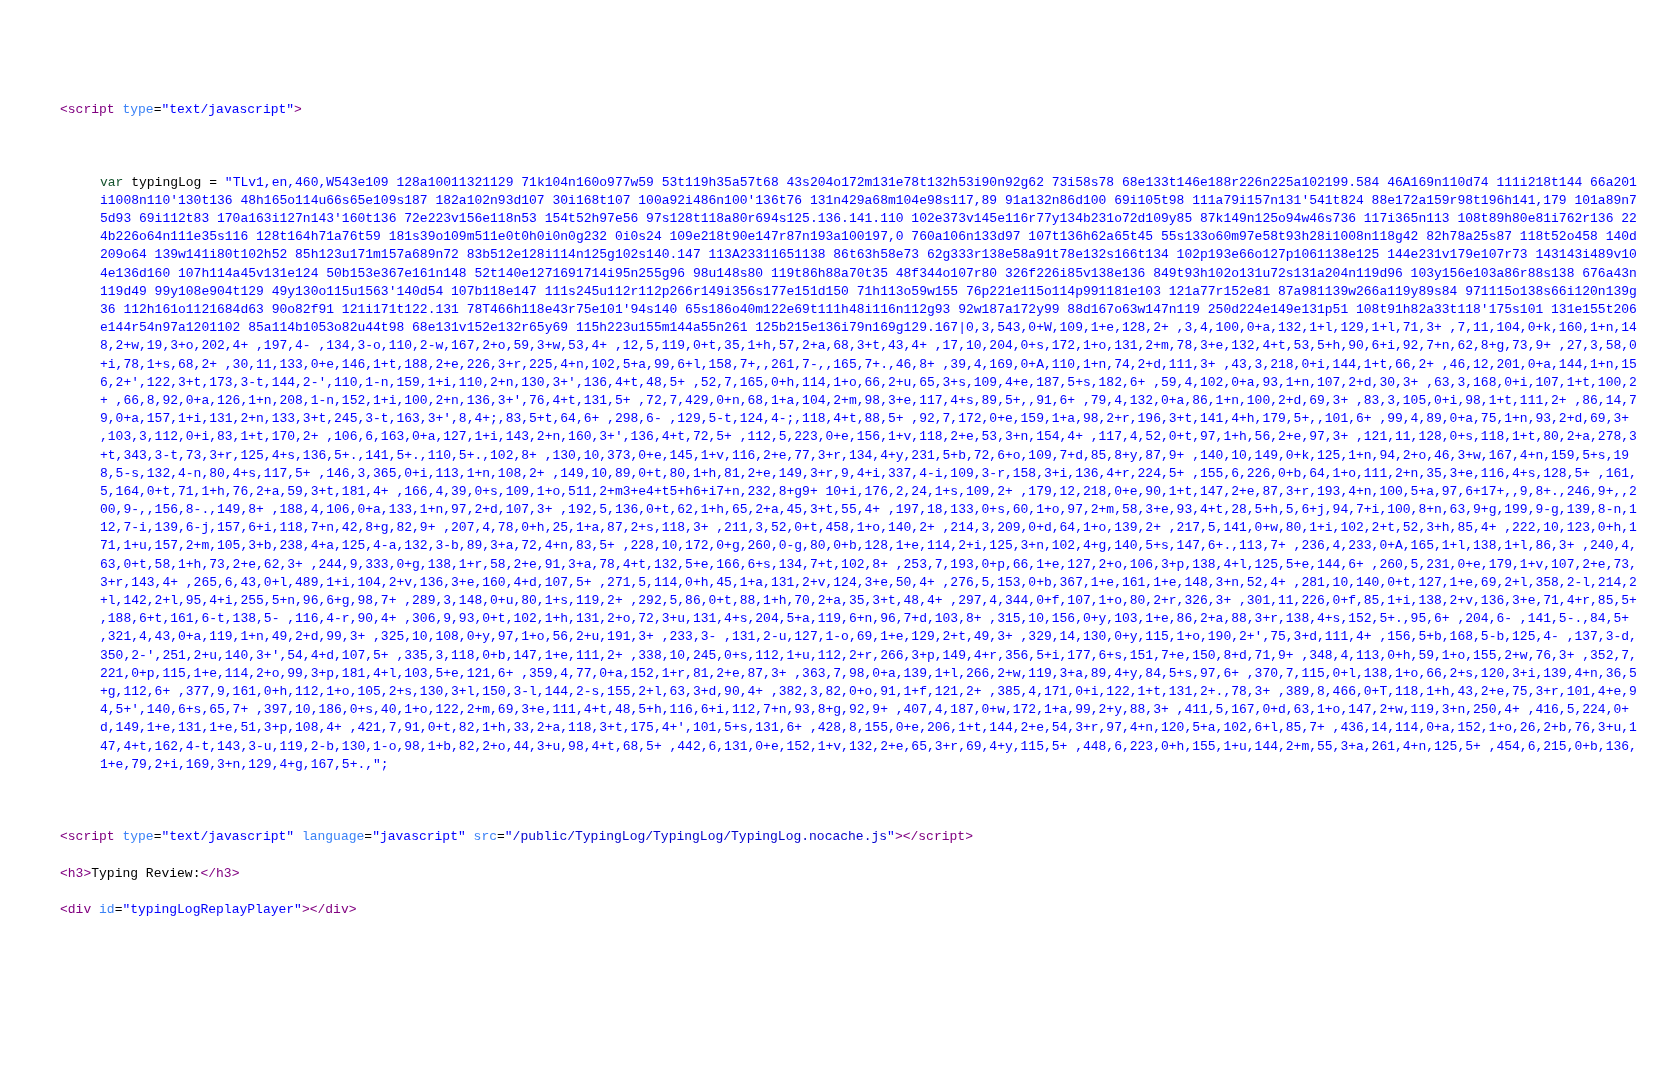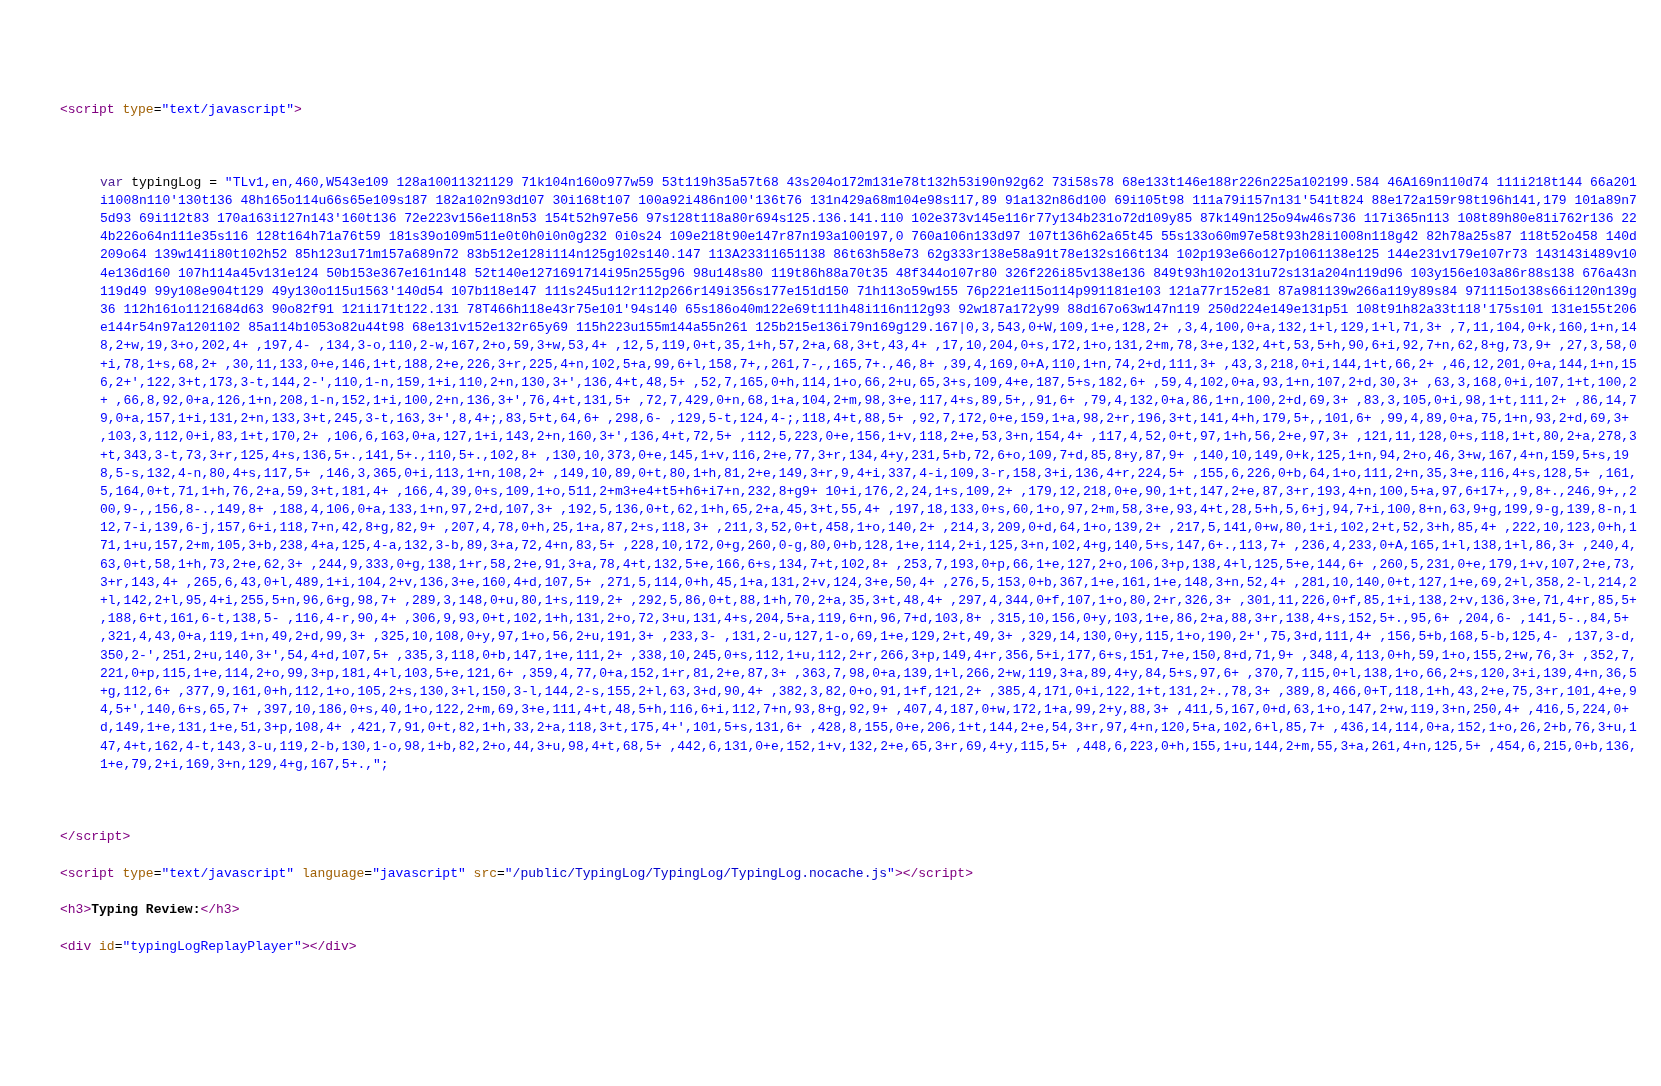--- a/index.html
+++ b/index.html
@@ -6,39 +6,38 @@
       font-family: 'Courier New', monospace;
       font-size: 13px;
       background: #fff;
       margin: 0;
       padding: 10px 20px;
       white-space: pre-wrap;
       word-break: break-all;
       line-height: 1.4;
     }
     .tag { color: #800080; }
-    .attr-name { color: #a16207; }
+    .attr-name { color: #3b82f6; }
     .attr-value { color: #0000ff; }
-    .keyword { color: #4c1d95; }
+    .keyword { color: #14532d; }
     .string { color: #0000ff; }
     .text { color: #000; }
     .link { color: #0000cd; }
     .indent1 { padding-left: 40px; }
     .indent2 { padding-left: 80px; }
   </style>
 </head>
 <body>
 
 
 
 <div>
 <div class="indent1"><span class="tag">&lt;</span><span class="tag">script</span> <span class="attr-name">type</span><span>=</span><span class="attr-value">"text/javascript"</span><span class="tag">&gt;</span></div>
 <div> </div>
 <div class="indent2"><span class="keyword">var</span><span> typingLog = </span><span class="string">"TLv1,en,460,W543e109 128a10011321129 71k104n160o977w59 53t119h35a57t68 43s204o172m131e78t132h53i90n92g62 73i58s78 68e133t146e188r226n225a102199.584 46A169n110d74 111i218t144 66a201i1008n110'130t136 48h165o114u66s65e109s187 182a102n93d107 30i168t107 100a92i486n100'136t76 131n429a68m104e98s117,89 91a132n86d100 69i105t98 111a79i157n131'541t824 88e172a159r98t196h141,179 101a89n75d93 69i112t83 170a163i127n143'160t136 72e223v156e118n53 154t52h97e56 97s128t118a80r694s125.136.141.110 102e373v145e116r77y134b231o72d109y85 87k149n125o94w46s736 117i365n113 108t89h80e81i762r136 224b226o64n111e35s116 128t164h71a76t59 181s39o109m511e0t0h0i0n0g232 0i0s24 109e218t90e147r87n193a100197,0 760a106n133d97 107t136h62a65t45 55s133o60m97e58t93h28i1008n118g42 82h78a25s87 118t52o458 140d209o64 139w141i80t102h52 85h123u171m157a689n72 83b512e128i114n125g102s140.147 113A23311651138 86t63h58e73 62g333r138e58a91t78e132s166t134 102p193e66o127p1061138e125 144e231v179e107r73 143143i489v104e136d160 107h114a45v131e124 50b153e367e161n148 52t140e1271691714i95n255g96 98u148s80 119t86h88a70t35 48f344o107r80 326f226i85v138e136 849t93h102o131u72s131a204n119d96 103y156e103a86r88s138 676a43n119d49 99y108e904t129 49y130o115u1563'140d54 107b118e147 111s245u112r112p266r149i356s177e151d150 71h113o59w155 76p221e115o114p991181e103 121a77r152e81 87a981139w266a119y89s84 971115o138s66i120n139g36 112h161o1121684d63 90o82f91 121i171t122.131 78T466h118e43r75e101'94s140 65s186o40m122e69t111h48i116n112g93 92w187a172y99 88d167o63w147n119 250d224e149e131p51 108t91h82a33t118'175s101 131e155t206e144r54n97a1201102 85a114b1053o82u44t98 68e131v152e132r65y69 115h223u155m144a55n261 125b215e136i79n169g129.167|0,3,543,0+W,109,1+e,128,2+ ,3,4,100,0+a,132,1+l,129,1+l,71,3+ ,7,11,104,0+k,160,1+n,148,2+w,19,3+o,202,4+ ,197,4- ,134,3-o,110,2-w,167,2+o,59,3+w,53,4+ ,12,5,119,0+t,35,1+h,57,2+a,68,3+t,43,4+ ,17,10,204,0+s,172,1+o,131,2+m,78,3+e,132,4+t,53,5+h,90,6+i,92,7+n,62,8+g,73,9+ ,27,3,58,0+i,78,1+s,68,2+ ,30,11,133,0+e,146,1+t,188,2+e,226,3+r,225,4+n,102,5+a,99,6+l,158,7+,,261,7-,,165,7+.,46,8+ ,39,4,169,0+A,110,1+n,74,2+d,111,3+ ,43,3,218,0+i,144,1+t,66,2+ ,46,12,201,0+a,144,1+n,156,2+',122,3+t,173,3-t,144,2-',110,1-n,159,1+i,110,2+n,130,3+',136,4+t,48,5+ ,52,7,165,0+h,114,1+o,66,2+u,65,3+s,109,4+e,187,5+s,182,6+ ,59,4,102,0+a,93,1+n,107,2+d,30,3+ ,63,3,168,0+i,107,1+t,100,2+ ,66,8,92,0+a,126,1+n,208,1-n,152,1+i,100,2+n,136,3+',76,4+t,131,5+ ,72,7,429,0+n,68,1+a,104,2+m,98,3+e,117,4+s,89,5+,,91,6+ ,79,4,132,0+a,86,1+n,100,2+d,69,3+ ,83,3,105,0+i,98,1+t,111,2+ ,86,14,79,0+a,157,1+i,131,2+n,133,3+t,245,3-t,163,3+',8,4+;,83,5+t,64,6+ ,298,6- ,129,5-t,124,4-;,118,4+t,88,5+ ,92,7,172,0+e,159,1+a,98,2+r,196,3+t,141,4+h,179,5+,,101,6+ ,99,4,89,0+a,75,1+n,93,2+d,69,3+ ,103,3,112,0+i,83,1+t,170,2+ ,106,6,163,0+a,127,1+i,143,2+n,160,3+',136,4+t,72,5+ ,112,5,223,0+e,156,1+v,118,2+e,53,3+n,154,4+ ,117,4,52,0+t,97,1+h,56,2+e,97,3+ ,121,11,128,0+s,118,1+t,80,2+a,278,3+t,343,3-t,73,3+r,125,4+s,136,5+.,141,5+.,110,5+.,102,8+ ,130,10,373,0+e,145,1+v,116,2+e,77,3+r,134,4+y,231,5+b,72,6+o,109,7+d,85,8+y,87,9+ ,140,10,149,0+k,125,1+n,94,2+o,46,3+w,167,4+n,159,5+s,198,5-s,132,4-n,80,4+s,117,5+ ,146,3,365,0+i,113,1+n,108,2+ ,149,10,89,0+t,80,1+h,81,2+e,149,3+r,9,4+i,337,4-i,109,3-r,158,3+i,136,4+r,224,5+ ,155,6,226,0+b,64,1+o,111,2+n,35,3+e,116,4+s,128,5+ ,161,5,164,0+t,71,1+h,76,2+a,59,3+t,181,4+ ,166,4,39,0+s,109,1+o,511,2+m3+e4+t5+h6+i7+n,232,8+g9+ 10+i,176,2,24,1+s,109,2+ ,179,12,218,0+e,90,1+t,147,2+e,87,3+r,193,4+n,100,5+a,97,6+17+,,9,8+.,246,9+,,200,9-,,156,8-.,149,8+ ,188,4,106,0+a,133,1+n,97,2+d,107,3+ ,192,5,136,0+t,62,1+h,65,2+a,45,3+t,55,4+ ,197,18,133,0+s,60,1+o,97,2+m,58,3+e,93,4+t,28,5+h,5,6+j,94,7+i,100,8+n,63,9+g,199,9-g,139,8-n,112,7-i,139,6-j,157,6+i,118,7+n,42,8+g,82,9+ ,207,4,78,0+h,25,1+a,87,2+s,118,3+ ,211,3,52,0+t,458,1+o,140,2+ ,214,3,209,0+d,64,1+o,139,2+ ,217,5,141,0+w,80,1+i,102,2+t,52,3+h,85,4+ ,222,10,123,0+h,171,1+u,157,2+m,105,3+b,238,4+a,125,4-a,132,3-b,89,3+a,72,4+n,83,5+ ,228,10,172,0+g,260,0-g,80,0+b,128,1+e,114,2+i,125,3+n,102,4+g,140,5+s,147,6+.,113,7+ ,236,4,233,0+A,165,1+l,138,1+l,86,3+ ,240,4,63,0+t,58,1+h,73,2+e,62,3+ ,244,9,333,0+g,138,1+r,58,2+e,91,3+a,78,4+t,132,5+e,166,6+s,134,7+t,102,8+ ,253,7,193,0+p,66,1+e,127,2+o,106,3+p,138,4+l,125,5+e,144,6+ ,260,5,231,0+e,179,1+v,107,2+e,73,3+r,143,4+ ,265,6,43,0+l,489,1+i,104,2+v,136,3+e,160,4+d,107,5+ ,271,5,114,0+h,45,1+a,131,2+v,124,3+e,50,4+ ,276,5,153,0+b,367,1+e,161,1+e,148,3+n,52,4+ ,281,10,140,0+t,127,1+e,69,2+l,358,2-l,214,2+l,142,2+l,95,4+i,255,5+n,96,6+g,98,7+ ,289,3,148,0+u,80,1+s,119,2+ ,292,5,86,0+t,88,1+h,70,2+a,35,3+t,48,4+ ,297,4,344,0+f,107,1+o,80,2+r,326,3+ ,301,11,226,0+f,85,1+i,138,2+v,136,3+e,71,4+r,85,5+ ,188,6+t,161,6-t,138,5- ,116,4-r,90,4+ ,306,9,93,0+t,102,1+h,131,2+o,72,3+u,131,4+s,204,5+a,119,6+n,96,7+d,103,8+ ,315,10,156,0+y,103,1+e,86,2+a,88,3+r,138,4+s,152,5+.,95,6+ ,204,6- ,141,5-.,84,5+ ,321,4,43,0+a,119,1+n,49,2+d,99,3+ ,325,10,108,0+y,97,1+o,56,2+u,191,3+ ,233,3- ,131,2-u,127,1-o,69,1+e,129,2+t,49,3+ ,329,14,130,0+y,115,1+o,190,2+',75,3+d,111,4+ ,156,5+b,168,5-b,125,4- ,137,3-d,350,2-',251,2+u,140,3+',54,4+d,107,5+ ,335,3,118,0+b,147,1+e,111,2+ ,338,10,245,0+s,112,1+u,112,2+r,266,3+p,149,4+r,356,5+i,177,6+s,151,7+e,150,8+d,71,9+ ,348,4,113,0+h,59,1+o,155,2+w,76,3+ ,352,7,221,0+p,115,1+e,114,2+o,99,3+p,181,4+l,103,5+e,121,6+ ,359,4,77,0+a,152,1+r,81,2+e,87,3+ ,363,7,98,0+a,139,1+l,266,2+w,119,3+a,89,4+y,84,5+s,97,6+ ,370,7,115,0+l,138,1+o,66,2+s,120,3+i,139,4+n,36,5+g,112,6+ ,377,9,161,0+h,112,1+o,105,2+s,130,3+l,150,3-l,144,2-s,155,2+l,63,3+d,90,4+ ,382,3,82,0+o,91,1+f,121,2+ ,385,4,171,0+i,122,1+t,131,2+.,78,3+ ,389,8,466,0+T,118,1+h,43,2+e,75,3+r,101,4+e,94,5+',140,6+s,65,7+ ,397,10,186,0+s,40,1+o,122,2+m,69,3+e,111,4+t,48,5+h,116,6+i,112,7+n,93,8+g,92,9+ ,407,4,187,0+w,172,1+a,99,2+y,88,3+ ,411,5,167,0+d,63,1+o,147,2+w,119,3+n,250,4+ ,416,5,224,0+d,149,1+e,131,1+e,51,3+p,108,4+ ,421,7,91,0+t,82,1+h,33,2+a,118,3+t,175,4+',101,5+s,131,6+ ,428,8,155,0+e,206,1+t,144,2+e,54,3+r,97,4+n,120,5+a,102,6+l,85,7+ ,436,14,114,0+a,152,1+o,26,2+b,76,3+u,147,4+t,162,4-t,143,3-u,119,2-b,130,1-o,98,1+b,82,2+o,44,3+u,98,4+t,68,5+ ,442,6,131,0+e,152,1+v,132,2+e,65,3+r,69,4+y,115,5+ ,448,6,223,0+h,155,1+u,144,2+m,55,3+a,261,4+n,125,5+ ,454,6,215,0+b,136,1+e,79,2+i,169,3+n,129,4+g,167,5+.,";</span></div>
 <div> </div>
-<div class="indent1"><span class="tag">&lt;/</span><span class="tag">script</span><span class="tag">&gt;</span></div>
 <div class="indent1"><span class="tag">&lt;</span><span class="tag">script</span> <span class="attr-name">type</span>=<span class="attr-value">"text/javascript"</span> <span class="attr-name">language</span>=<span class="attr-value">"javascript"</span> <span class="attr-name">src</span>=<span class="attr-value">"</span><span class="link">/public/TypingLog/TypingLog/TypingLog.nocache.js</span><span class="attr-value">"</span><span class="tag">&gt;</span><span class="tag">&lt;/</span><span class="tag">script</span><span class="tag">&gt;</span></div>
-<div class="indent1"><span class="tag">&lt;</span><span class="tag">h3</span><span class="tag">&gt;</span><span class="text" style="font-weight:bold">Typing Review:</span><span class="tag">&lt;/</span><span class="tag">h3</span><span class="tag">&gt;</span></div>
+<div class="indent1"><span class="tag">&lt;</span><span class="tag">h3</span><span class="tag">&gt;</span><span class="text" style="font-weight:normal">Typing Review:</span><span class="tag">&lt;/</span><span class="tag">h3</span><span class="tag">&gt;</span></div>
 <div class="indent1"><span class="tag">&lt;</span><span class="tag">div</span> <span class="attr-name">id</span>=<span class="attr-value">"typingLogReplayPlayer"</span><span class="tag">&gt;</span><span class="tag">&lt;/</span><span class="tag">div</span><span class="tag">&gt;</span></div>
 </div>
 
 
 
 
 </body></html>

